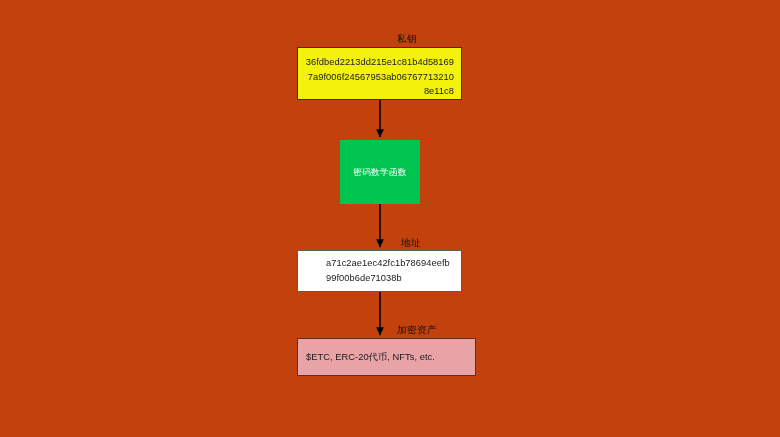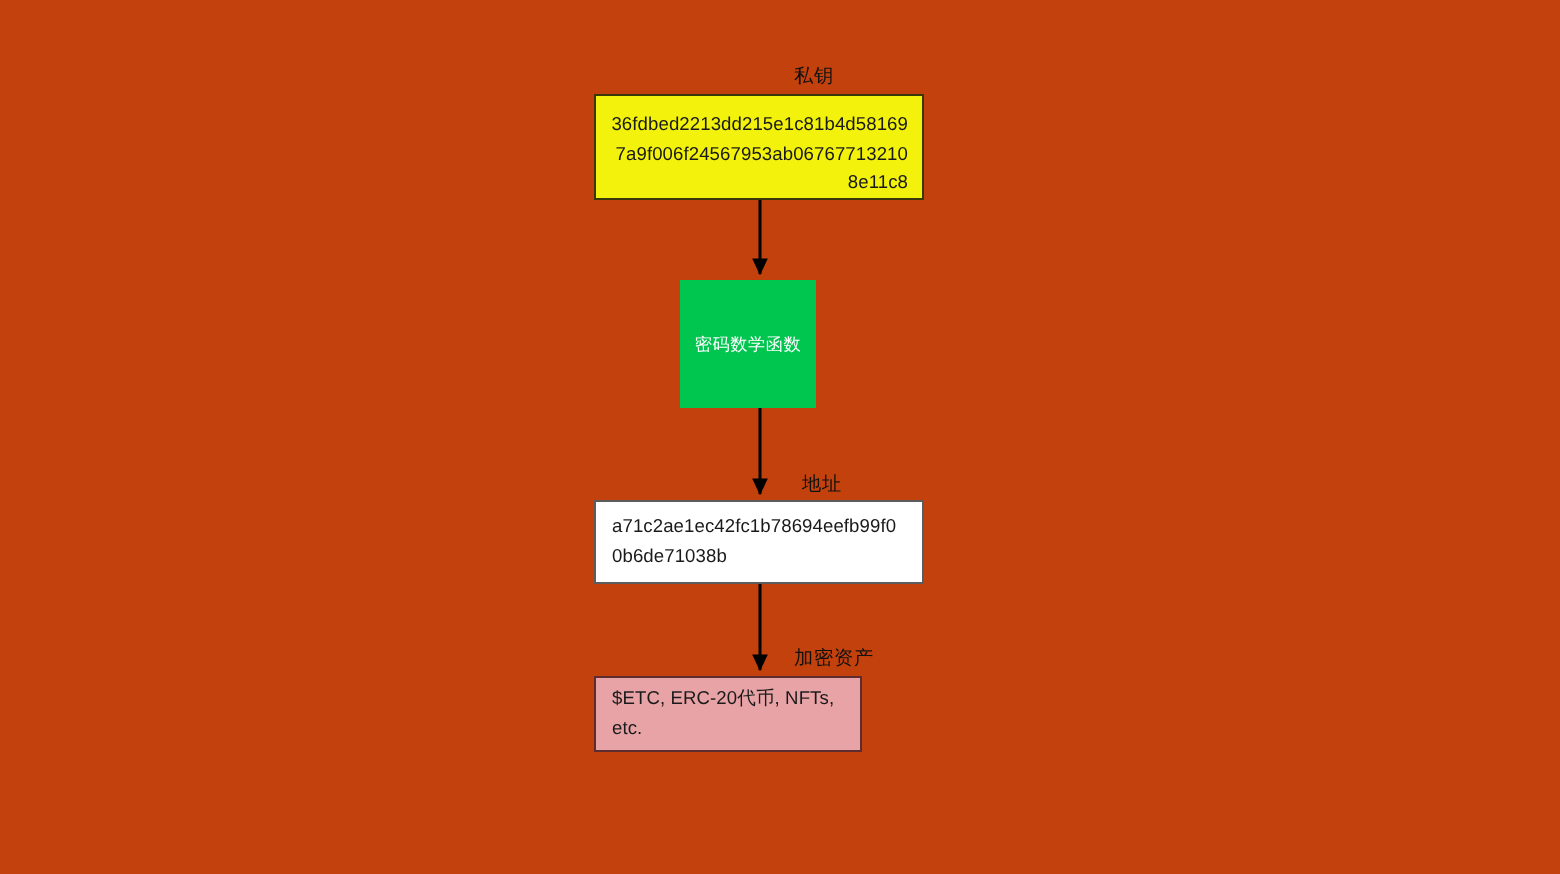--- a/index.html
+++ b/index.html
@@ -51,21 +51,21 @@
   }
   #node-private-key .node-text {
     padding-top: 1px;
     text-align: right;
   }
 
   
   #node-crypto-function {
     left: 340px;
     top: 140px;
-    width: 68px;
+    width: 80px;
     height: 64px;
     background: #00c650;
     border: 1px solid #00c650;
     justify-content: center;
     text-align: center;
   }
   #node-crypto-function .node-text {
     color: #ffffff;
     font-size: 8.6px;
     line-height: 12px;
@@ -78,27 +78,28 @@
     left: 297px;
     top: 250px;
     width: 165px;
     height: 42px;
     background: #ffffff;
     border: 1px solid #5c5c5c;
     padding: 0 8px;
   }
   #node-address .node-text {
     line-height: 15px;
+    margin-left: 20px;
   }
 
   
   #node-crypto-assets {
     left: 297px;
     top: 338px;
-    width: 134px;
+    width: 179px;
     height: 38px;
     background: #e8a3a7;
     border: 1.2px solid #5e2b2e;
     padding: 0 8px;
   }
   #node-crypto-assets .node-text {
     word-break: keep-all;
   }
 
   

